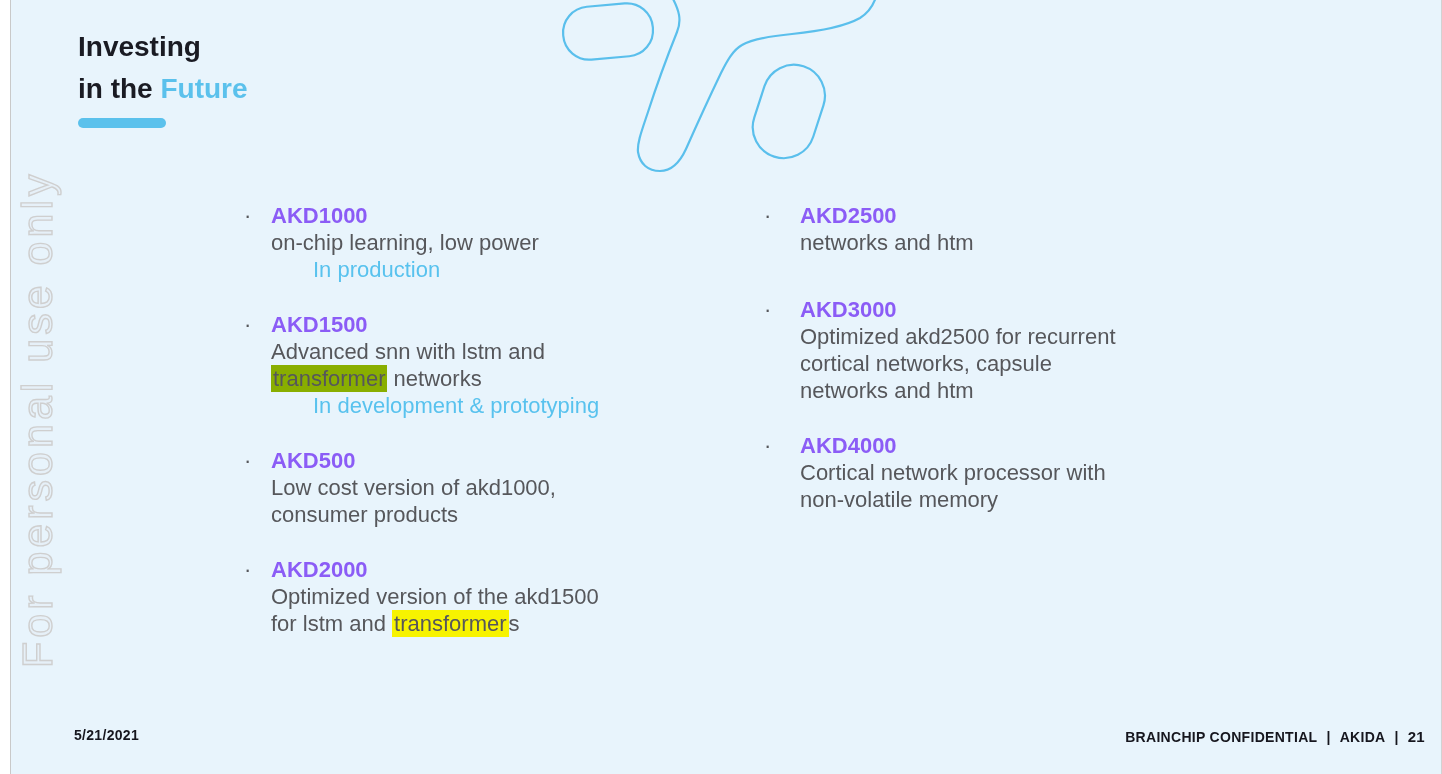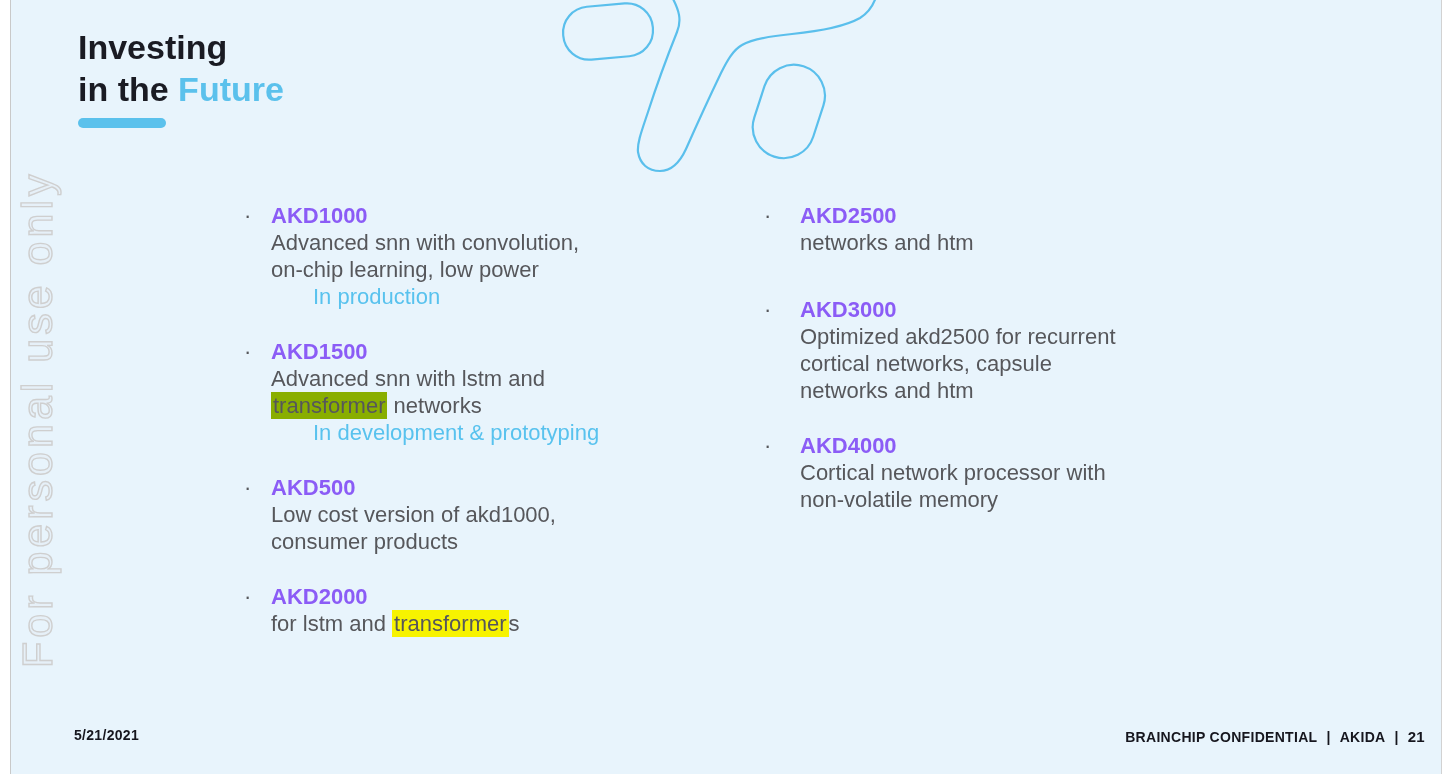--- a/index.html
+++ b/index.html
@@ -21,21 +21,21 @@
     position:absolute;left:2px;top:668px;
     transform:rotate(-90deg);transform-origin:0 0;
     white-space:nowrap;
     font-size:43px;letter-spacing:4px;font-weight:400;
     color:#e6f0f8;
     -webkit-text-stroke:1.4px #cfcfcf;
   }
   
   .title{
     position:absolute;left:67px;top:26px;margin:0;
-    font-size:34px;line-height:42px;font-weight:700;color:#1a1b23;
+    font-size:28px;line-height:42px;font-weight:700;color:#1a1b23;
   }
   .title .accent{color:#5bc1ec;}
   .title-underline{
     position:absolute;left:67px;top:118px;width:88px;height:10px;
     border-radius:5px;background:#5bc1ec;
   }
   
   .col{position:absolute;font-size:22px;line-height:27px;color:#56575b;}
   .col-left{left:233px;top:202px;width:460px;}
   .col-right{left:753px;top:202px;width:470px;}
@@ -80,21 +80,20 @@
 
     <h1 class="title"><span>Investing</span><br><span>in the </span><span class="accent">Future</span></h1>
     <div class="title-underline"></div>
 
     <div class="col col-left">
 
       <div class="product">
         <span class="bullet">·</span>
         <div class="ptext">
           <div class="pname">AKD1000</div>
-          <div class="pline">Advanced snn with convolution,</div>
           <div class="pline">on-chip learning, low power</div>
           <div class="pstatus">In production</div>
         </div>
       </div>
 
       <div class="product">
         <span class="bullet">·</span>
         <div class="ptext">
           <div class="pname">AKD1500</div>
           <div class="pline">Advanced snn with lstm and</div>
@@ -109,20 +108,21 @@
           <div class="pname">AKD500</div>
           <div class="pline">Low cost version of akd1000,</div>
           <div class="pline">consumer products</div>
         </div>
       </div>
 
       <div class="product">
         <span class="bullet">·</span>
         <div class="ptext">
           <div class="pname">AKD2000</div>
+          <div class="pline">Optimized version of the akd1500</div>
           <div class="pline"><span>for lstm and </span><span class="hl-yellow">transformer</span><span>s</span></div>
         </div>
       </div>
 
     </div>
 
     <div class="col col-right">
 
       <div class="product gap-lg">
         <span class="bullet">·</span>

